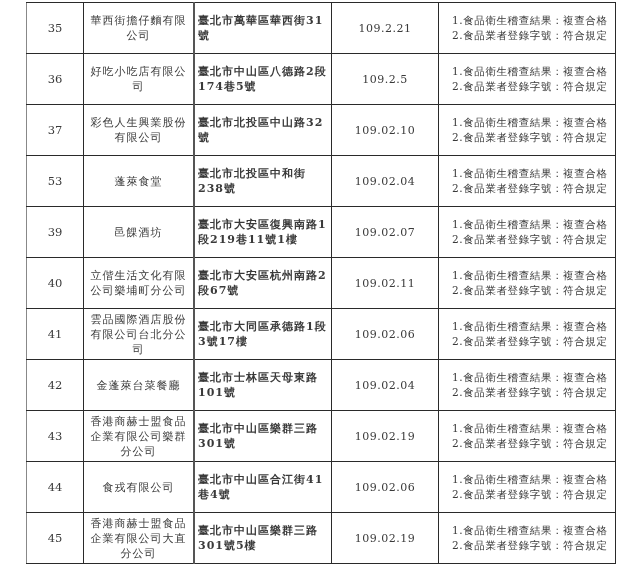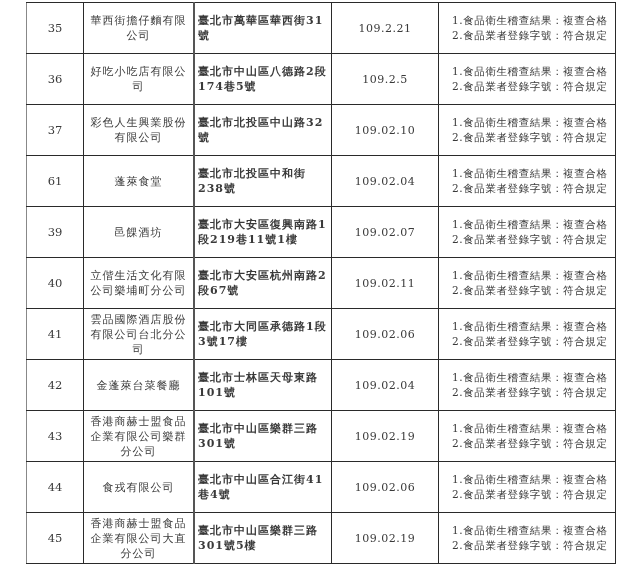--- a/index.html
+++ b/index.html
@@ -100,21 +100,21 @@
       <td class="c-no">37</td>
       <td class="c-name">彩色人生興業股份有限公司</td>
       <td class="c-addr">臺北市北投區中山路32號</td>
       <td class="c-date">109.02.10</td>
       <td class="c-result">
         <span class="line">1.食品衛生稽查結果：複查合格</span>
         <span class="line">2.食品業者登錄字號：符合規定</span>
       </td>
     </tr>
     <tr>
-      <td class="c-no">61</td>
+      <td class="c-no">53</td>
       <td class="c-name">蓬萊食堂</td>
       <td class="c-addr">臺北市北投區中和街238號</td>
       <td class="c-date">109.02.04</td>
       <td class="c-result">
         <span class="line">1.食品衛生稽查結果：複查合格</span>
         <span class="line">2.食品業者登錄字號：符合規定</span>
       </td>
     </tr>
     <tr>
       <td class="c-no">39</td>

